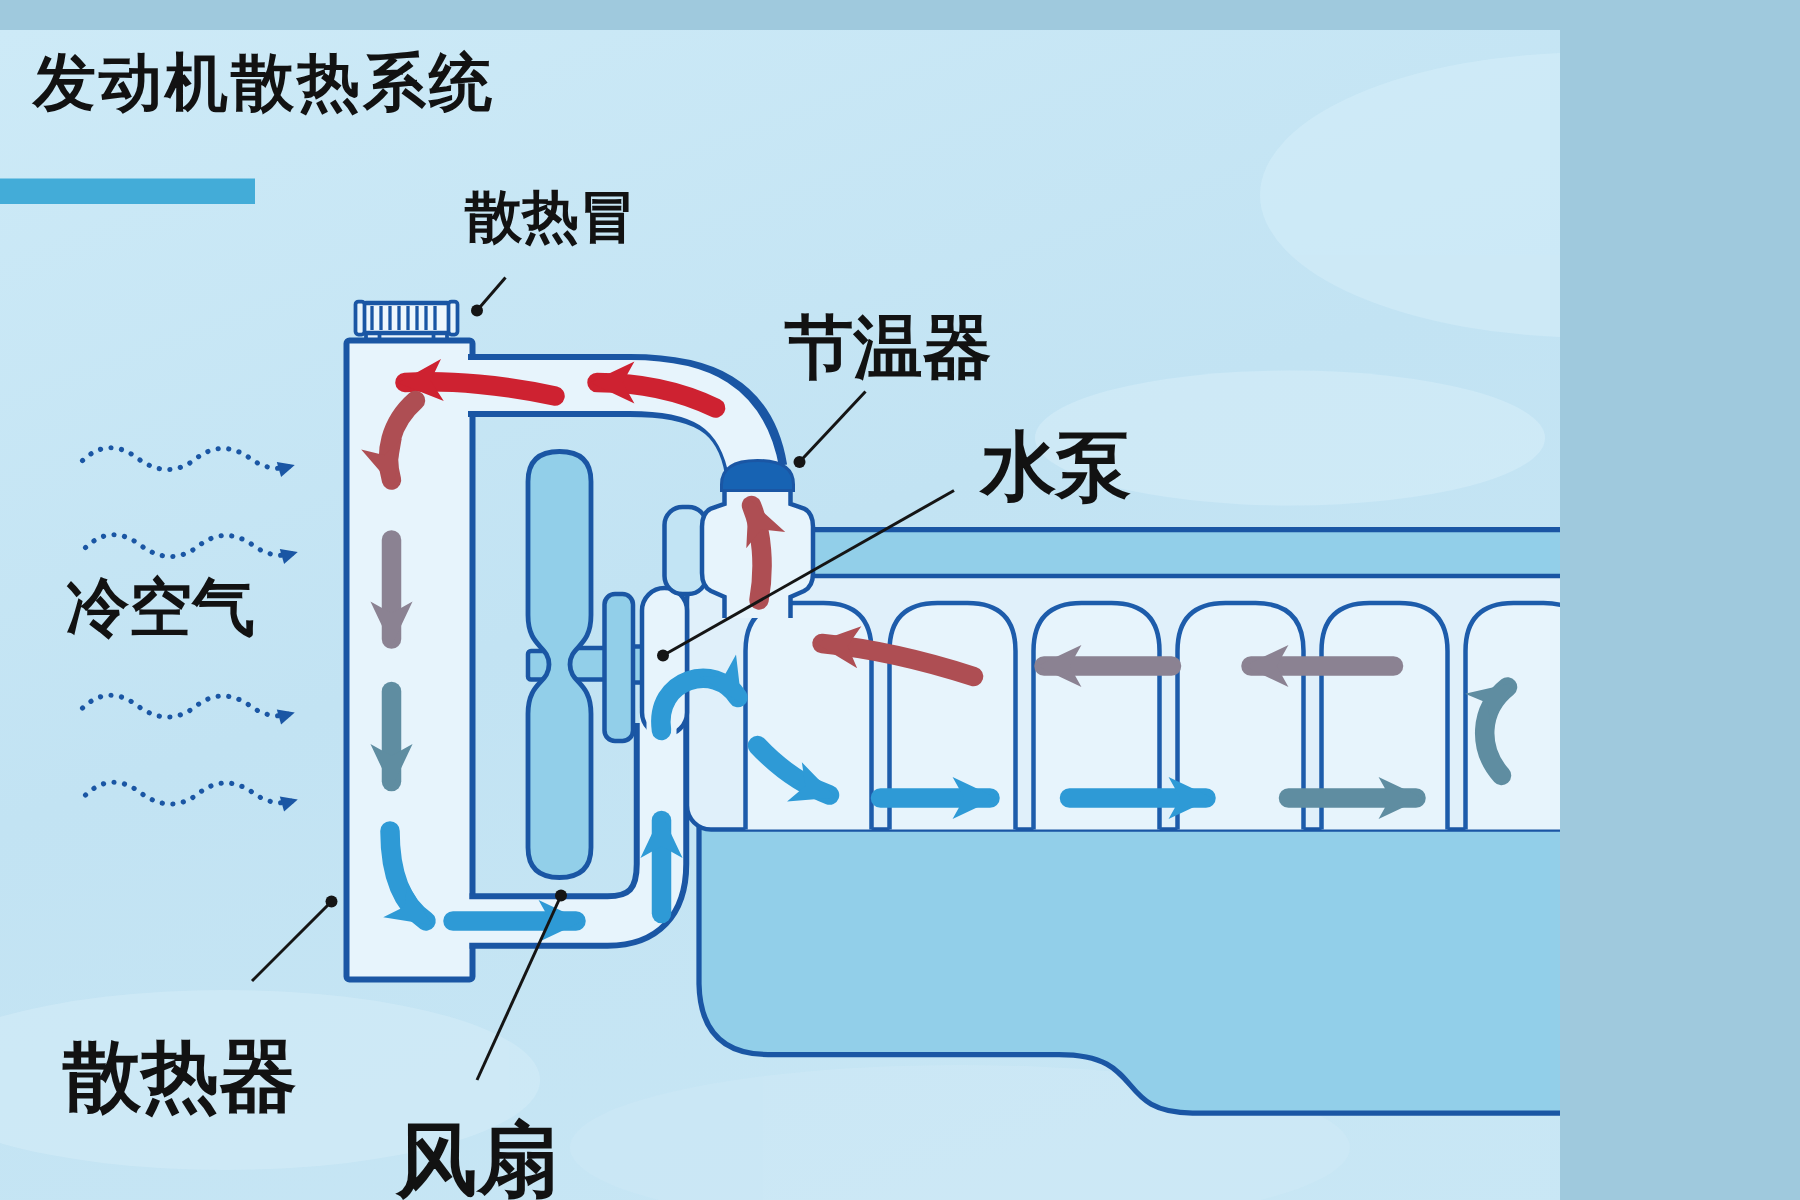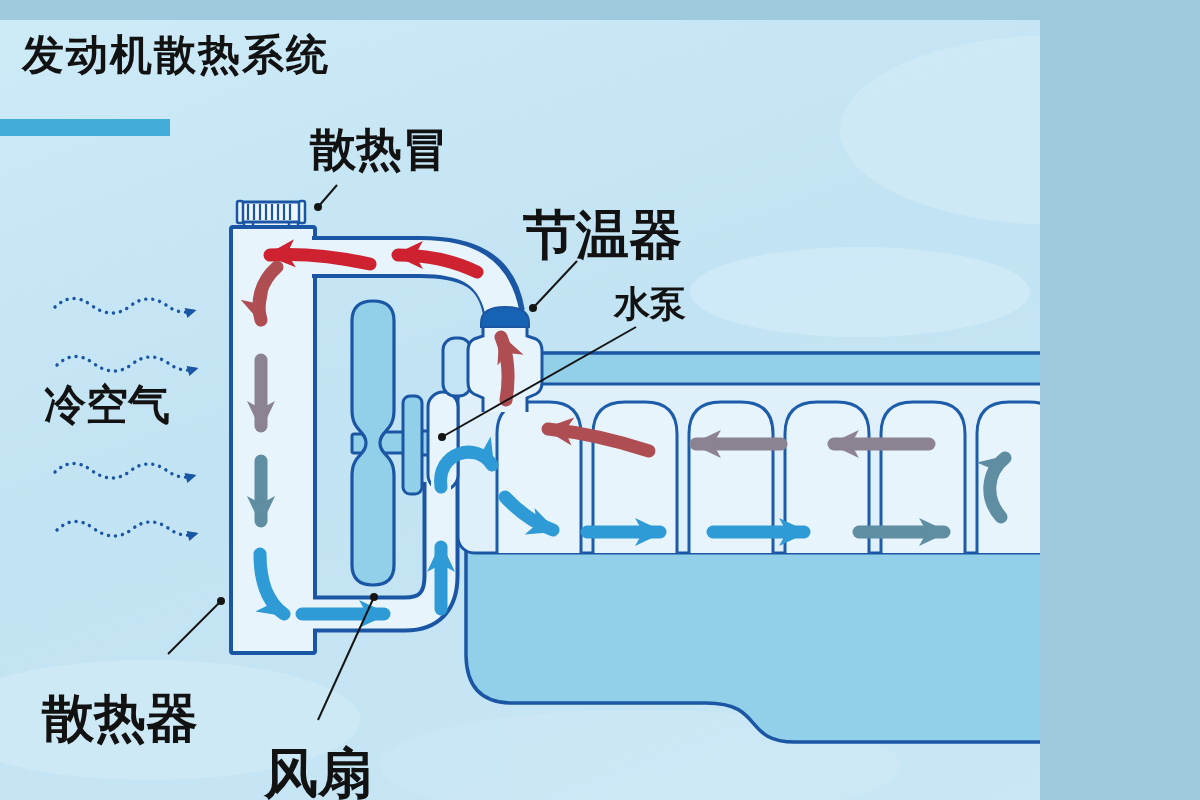--- a/index.html
+++ b/index.html
@@ -8,23 +8,23 @@
     background:linear-gradient(160deg,#cdeaf7 0%,#c2e3f3 45%,#c9e7f5 100%);
     font-family:"DejaVu Sans","Liberation Sans",sans-serif;
     margin-top:20px;
   }
   .stage svg{position:absolute;left:0;top:0;}
   .lbl{
     position:absolute;font-weight:bold;color:#121212;white-space:nowrap;
     font-family:"DejaVu Sans","Liberation Sans",sans-serif;line-height:1.1;
   }
   .lbl-title{left:22px;top:12px;font-size:42px;letter-spacing:2px;}
-  .lbl-cap{left:310px;top:104px;font-size:46px;}
-  .lbl-thermo{left:523px;top:186px;font-size:53px;}
-  .lbl-pump{left:614px;top:264px;font-size:36px;}
+  .lbl-cap{left:310px;top:104px;font-size:38px;}
+  .lbl-thermo{left:523px;top:186px;font-size:46px;}
+  .lbl-pump{left:654px;top:264px;font-size:50px;}
   .lbl-cold{left:44px;top:362px;font-size:42px;}
   .lbl-radiator{left:42px;top:670px;font-size:52px;}
   .lbl-fan{left:264px;top:724px;font-size:54px;}
 </style>
 </head>
 <body>
 
 <div class="stage">
 
 <svg width="1200" height="800" viewBox="0 0 1200 800">

